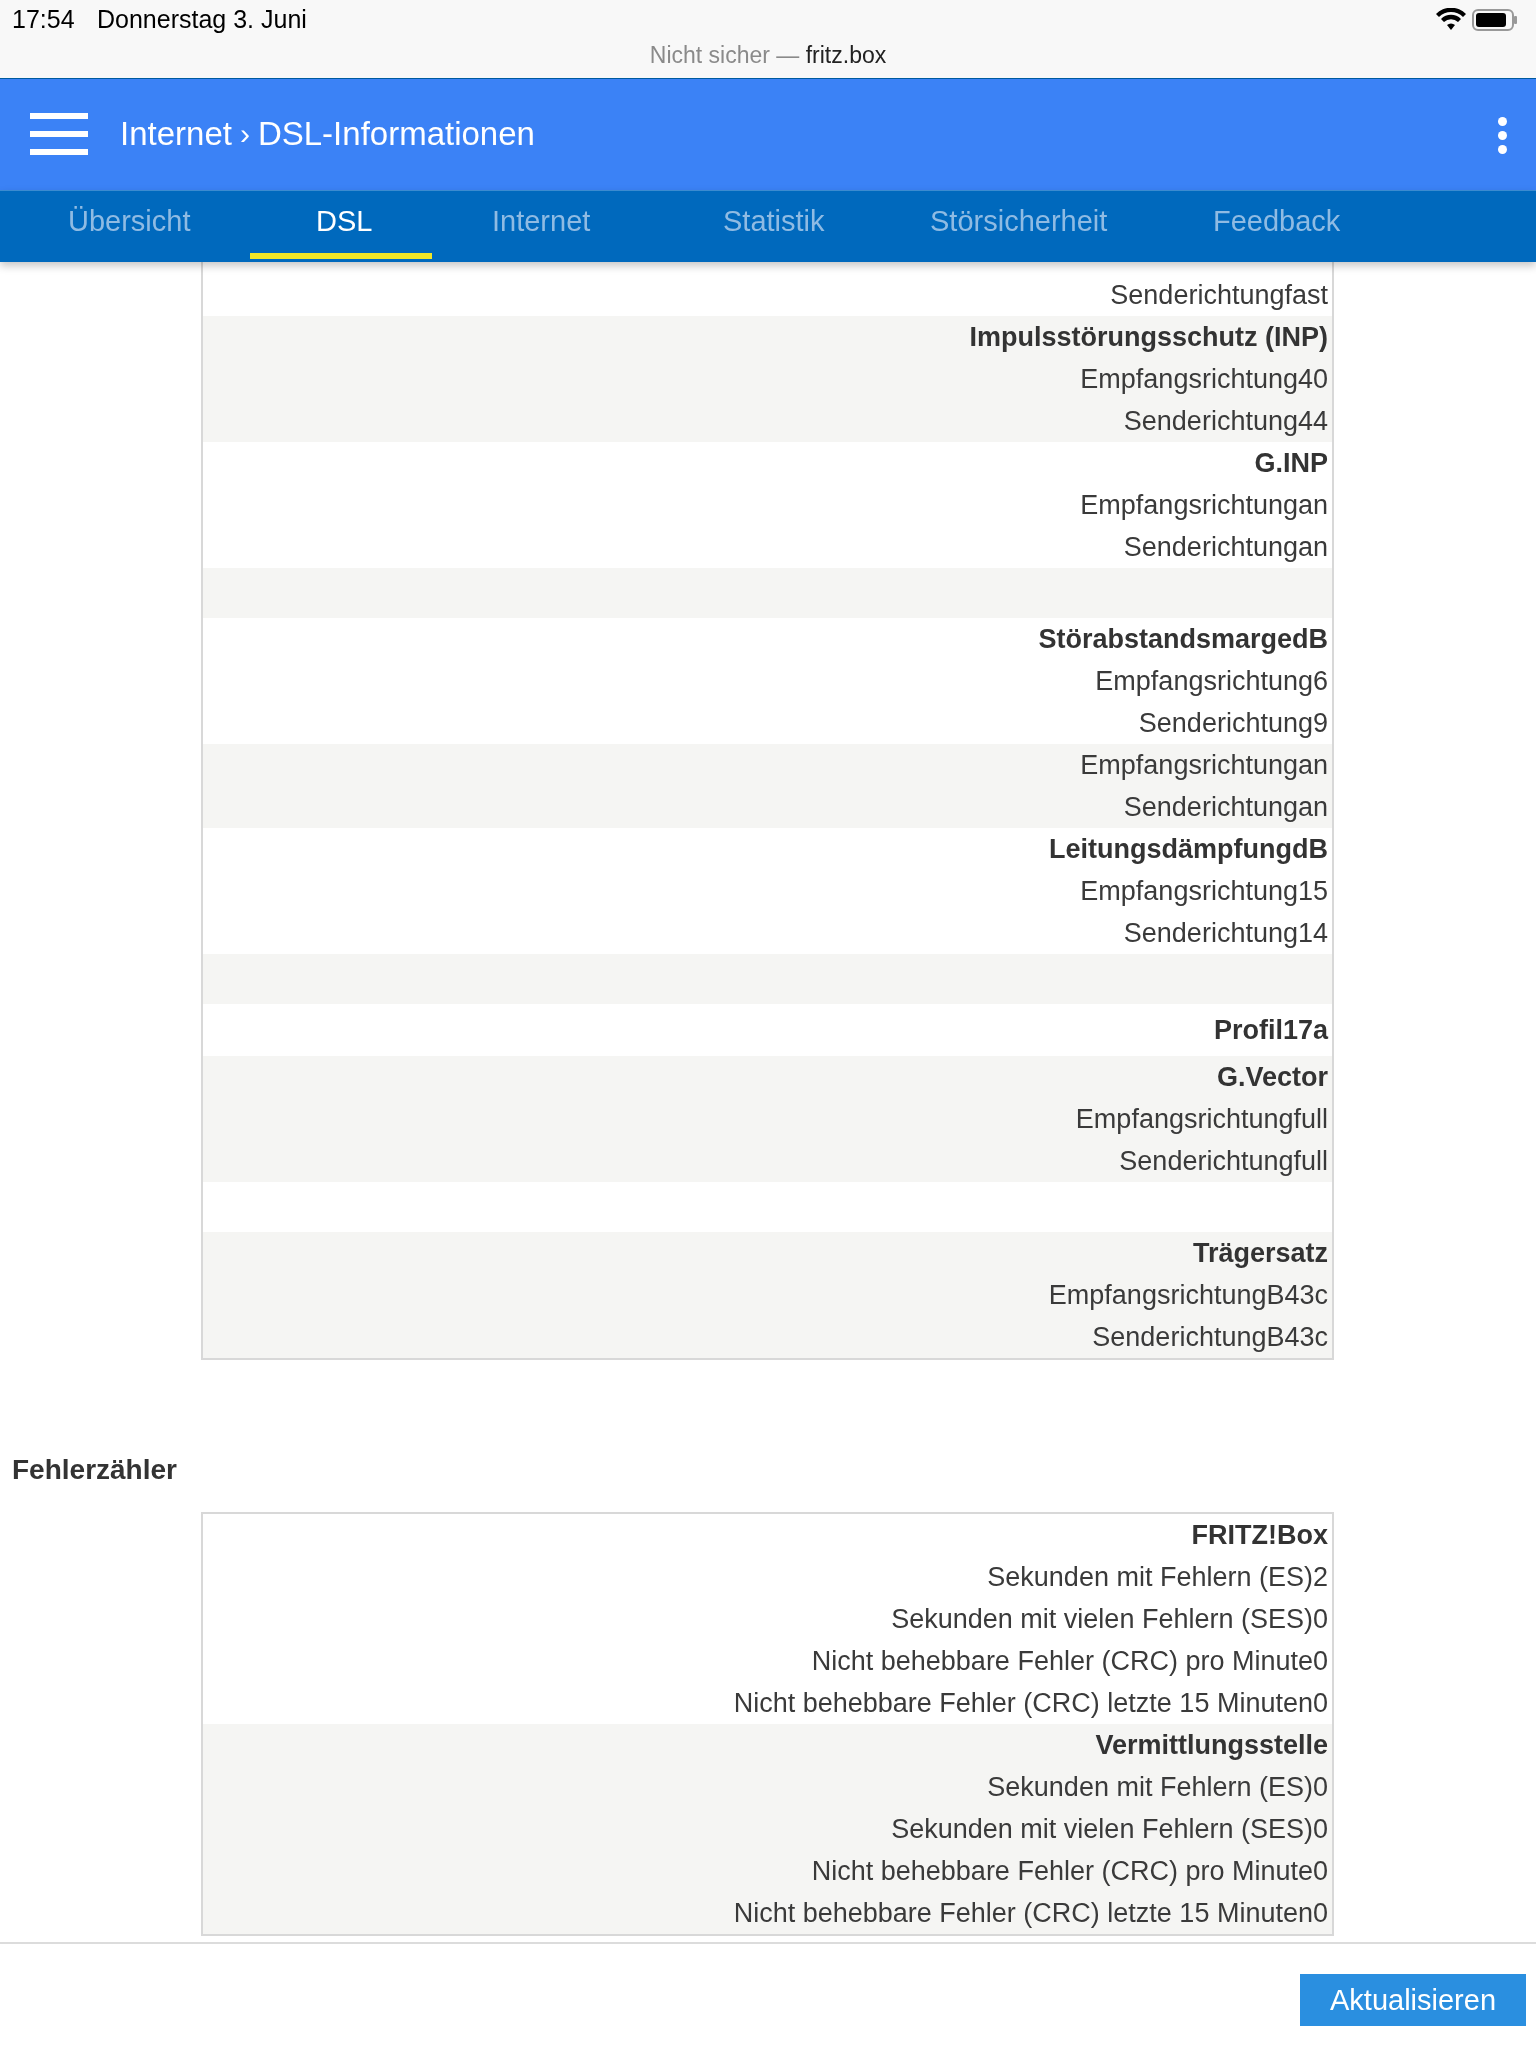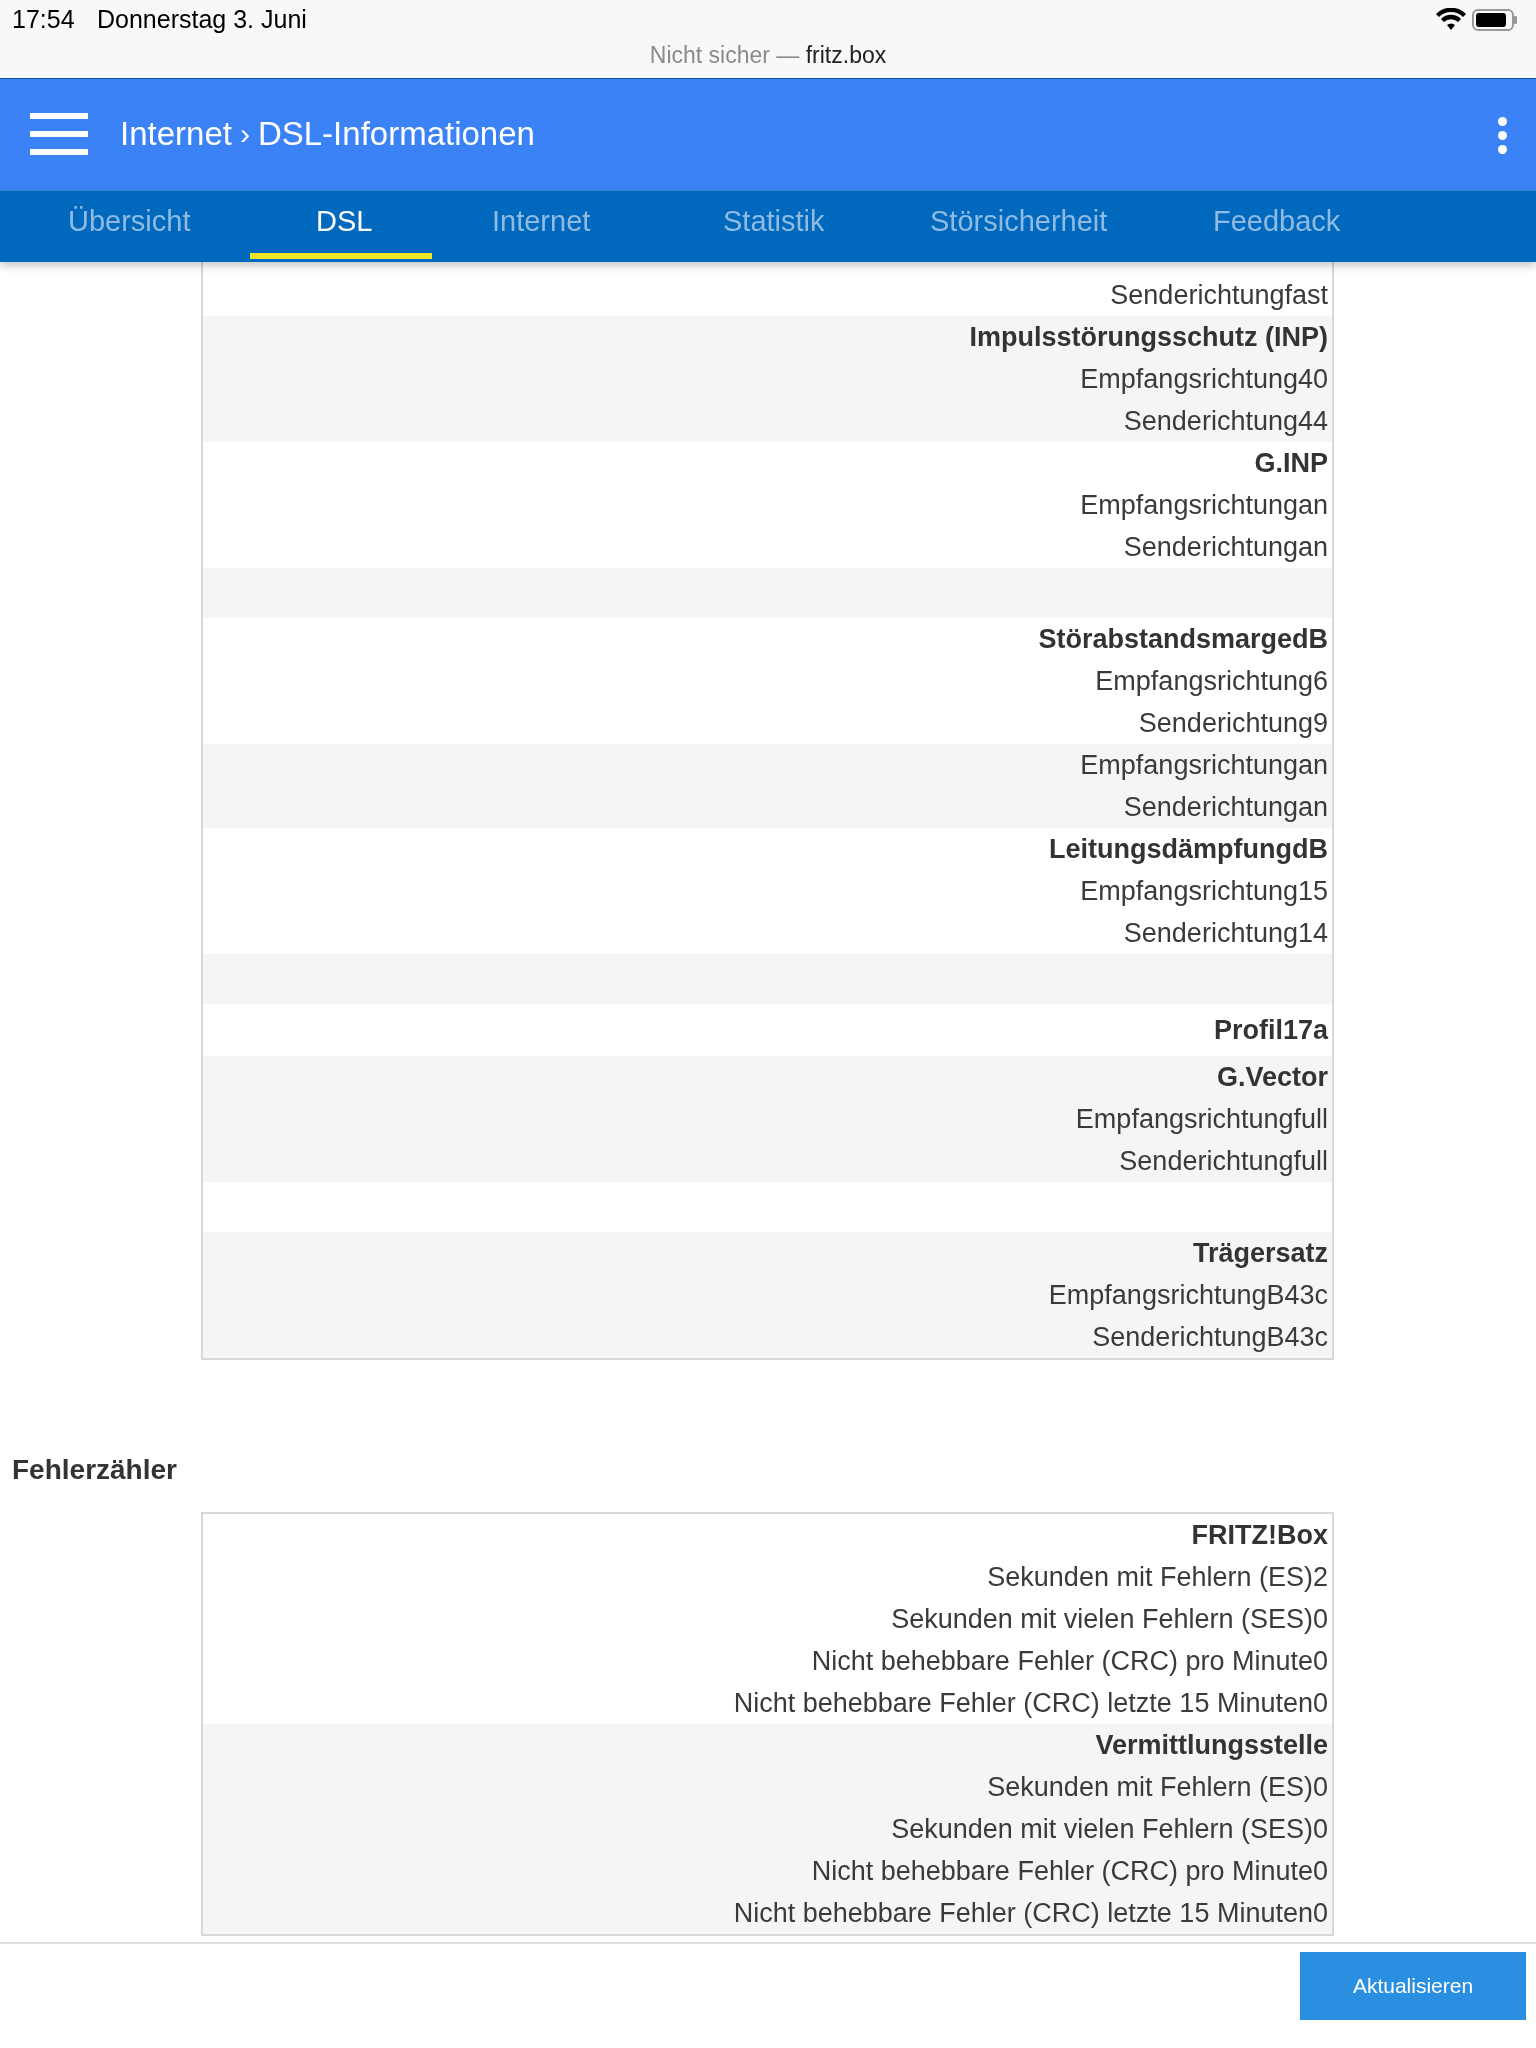--- a/index.html
+++ b/index.html
@@ -35,21 +35,21 @@
   .group { padding: 0 4px 0 4px; }
   .group.gray { background: #f5f5f3; }
   .group.white { background: #ffffff; }
   .row { display: flex; justify-content: flex-end; height: 42px; align-items: center; font-size: 27px; color: #3a3a3a; }
   .row.head { font-weight: bold; color: #333; }
   .spacer { height: 50px; }
 
   .section-title { position: absolute; left: 12px; font-size: 28px; font-weight: bold; color: #333; }
 
   .footer { position: absolute; top: 1942px; left: 0; width: 1536px; height: 106px; background: #fff; border-top: 2px solid #dcdcdc; }
-  .refresh-button { position: absolute; right: 10px; top: 8px; width: 226px; height: 68px; background: #2a8fe0; color: #fff; font-size: 21px; border: none; cursor: pointer; font-family: "Liberation Sans", sans-serif; }
+  .refresh-button { position: absolute; right: 10px; top: 30px; width: 226px; height: 52px; background: #2a8fe0; color: #fff; font-size: 29px; border: none; cursor: pointer; font-family: "Liberation Sans", sans-serif; }
 </style>
 </head>
 <body>
 
 <div class="status-bar">
   <span class="status-time">17:54</span>
   <span class="status-date">Donnerstag 3. Juni</span>
   <svg class="wifi-icon" viewBox="0 0 30 24">
     <path d="M15 22 l4 -5 a6 6 0 0 0 -8 0 z" fill="#000"></path>
     <path d="M5 11 a14 14 0 0 1 20 0 l-3 3 a10 10 0 0 0 -14 0 z" fill="#000"></path>

